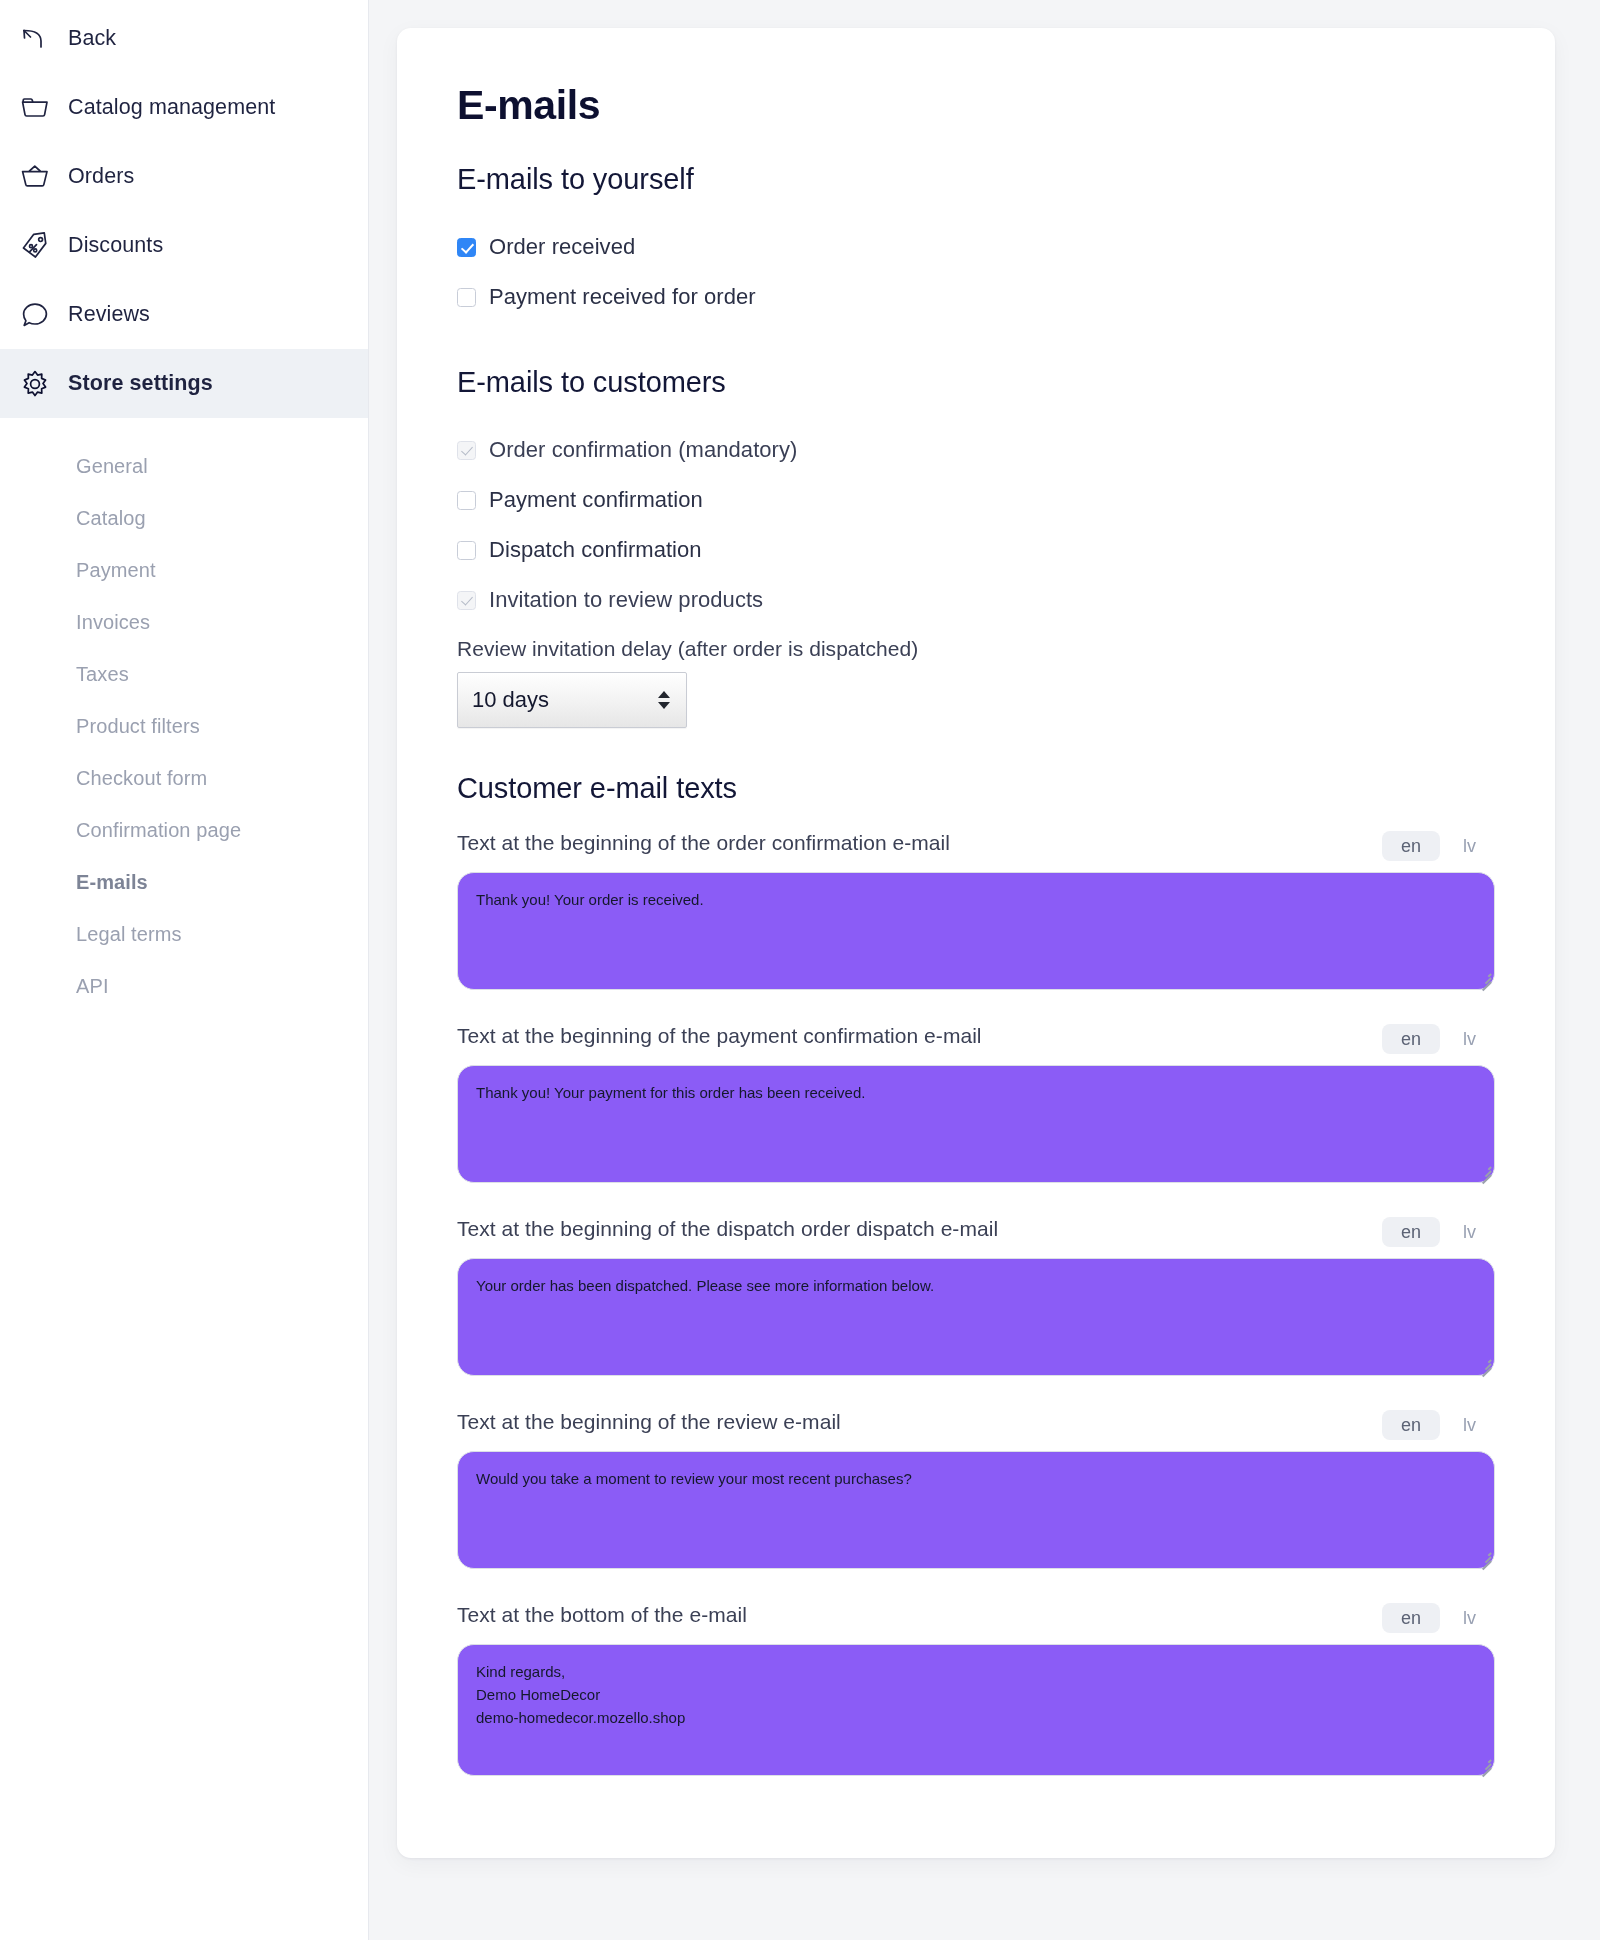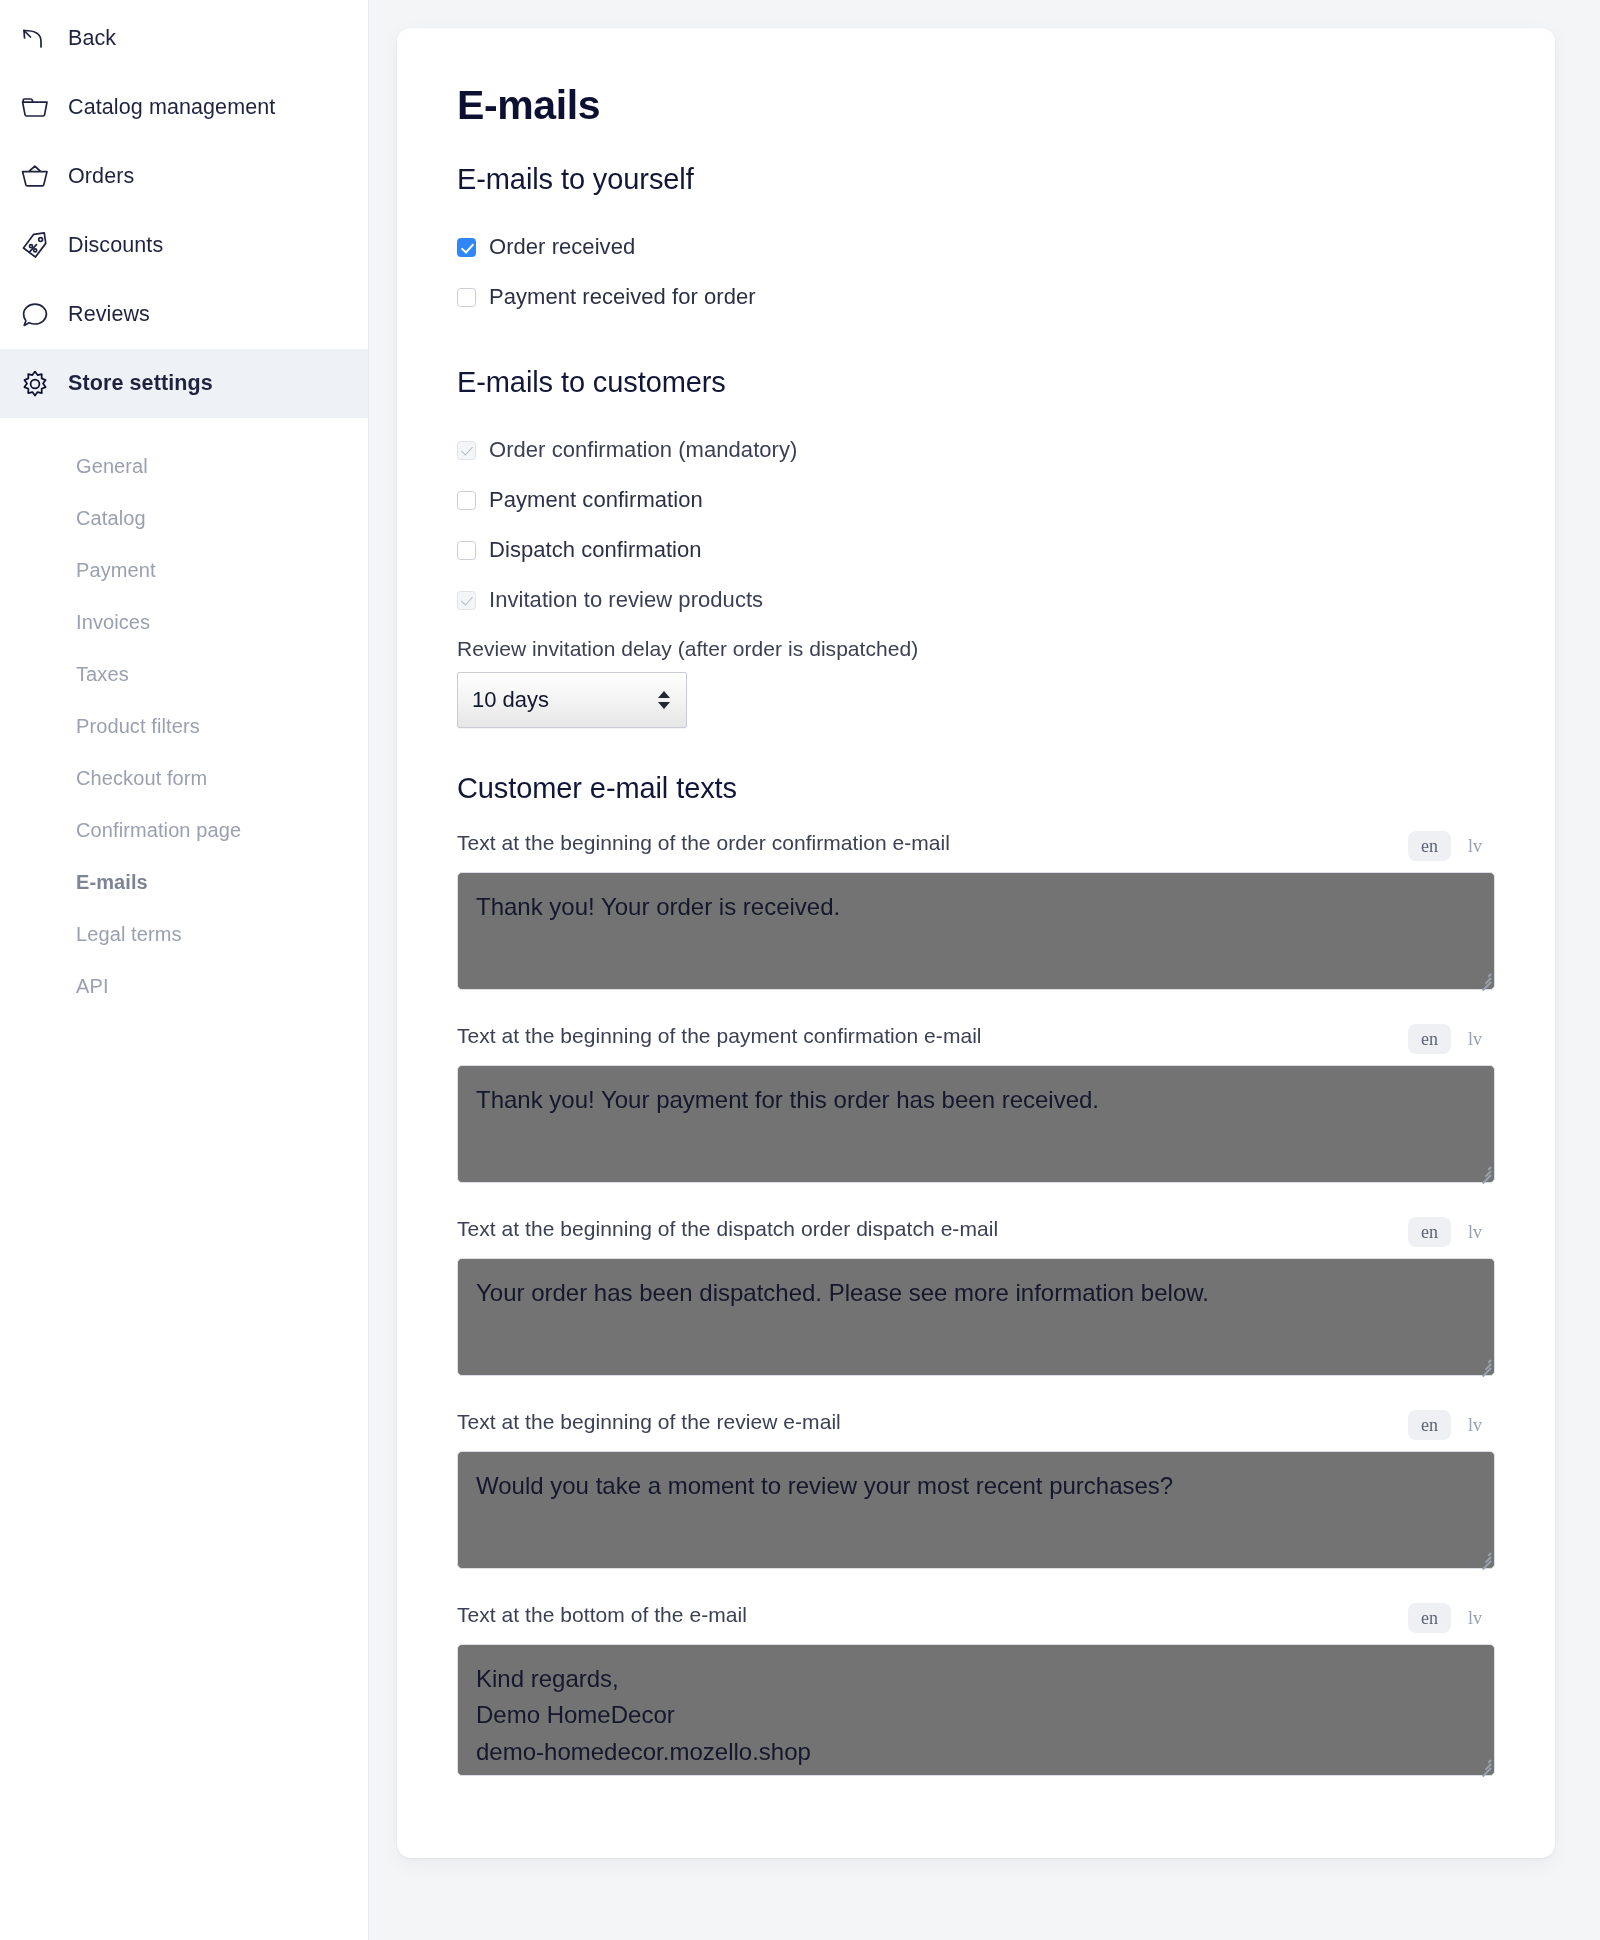--- a/index.html
+++ b/index.html
@@ -193,36 +193,35 @@
   }
   .tb-label {
     font-size: 21px;
     color: #3b4055;
     letter-spacing: .05px;
   }
   .lang-tabs { display: flex; align-items: center; gap: 4px; }
   .lang {
     font-size: 18px;
     color: #98a0b2;
-    padding: 6px 13px;
+    padding: 6px 19px;
     border-radius: 8px;
     cursor: pointer;
     line-height: 1;
-    font-family: Liberation Serif, serif;
   }
   .lang.active { background: #eef0f4; color: #5c6375; }
 
   .ta {
     width: 100%;
     border: 1px solid #dcdfe6;
-    border-radius: 5px;
-    background: #737373;
+    border-radius: 17px;
+    background: #8b5cf6;
     padding: 16px 18px 18px 18px;
     font-family: "Liberation Sans", sans-serif;
-    font-size: 24px;
+    font-size: 15px;
     line-height: 1.52;
     color: #15182c;
     white-space: pre-wrap;
     position: relative;
     box-shadow: inset 0 1px 1px rgba(0,0,0,.012);
   }
   .ta.h1x { height: 118px; }
   .ta.h-big { height: 132px; }
   .grip {
     position: absolute;

